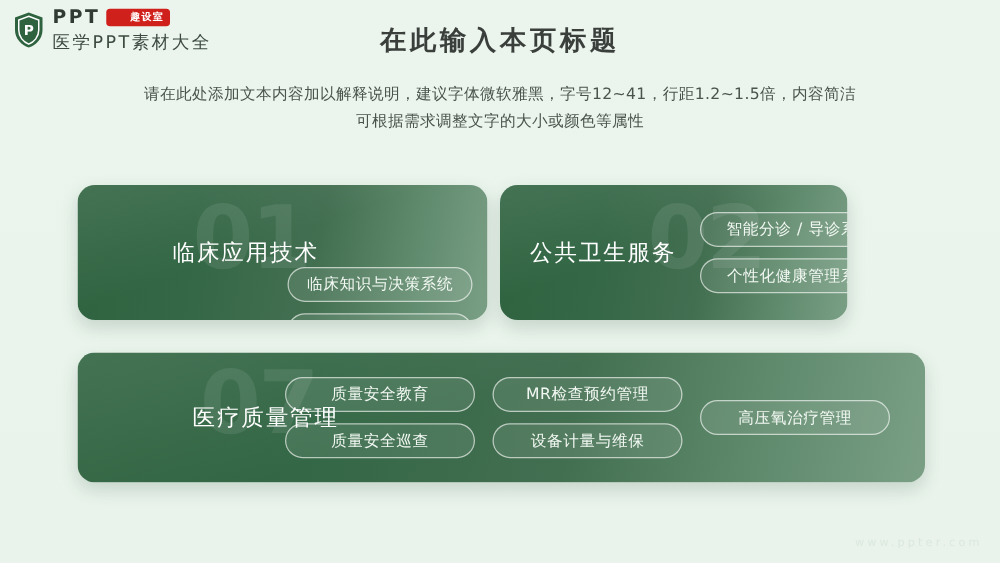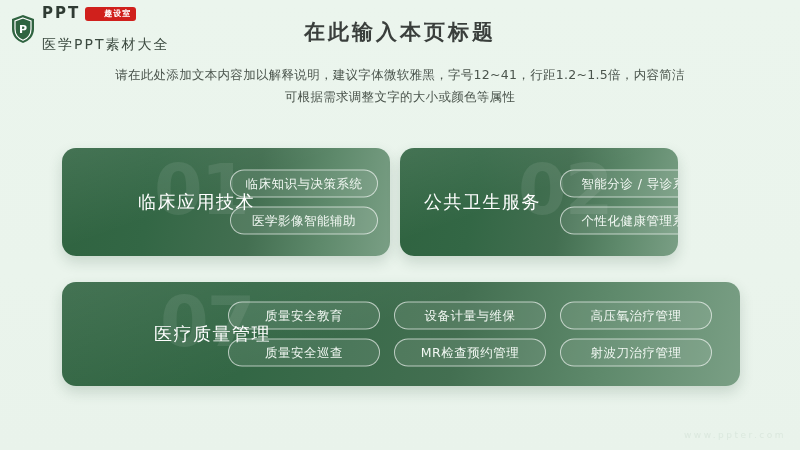--- a/index.html
+++ b/index.html
@@ -8,21 +8,21 @@
     background:#eaf4ec;
     font-family:"DejaVu Sans","Liberation Sans",sans-serif;
     overflow:hidden;position:relative;
   }
   .slide{position:absolute;inset:0;background:linear-gradient(180deg,#ebf5ed 0%,#eaf4ec 60%,#e9f3eb 100%);}
 
   
   .logo{position:absolute;left:10px;top:6px;display:flex;align-items:center;gap:6px;}
   .shield{width:26px;height:30px;position:relative;flex:none;}
   .shield svg{display:block;}
-  .logo-text{display:flex;flex-direction:column;gap:16px;text-align:right;}
+  .logo-text{display:flex;flex-direction:column;gap:6px;text-align:right;}
   .logo-row1{display:flex;align-items:center;gap:5px;}
   .ppt-word{font-size:15px;font-weight:bold;color:#2f3b33;letter-spacing:2px;line-height:1;}
   .red-badge{background:#d0201c;color:#fff;font-size:8px;line-height:1;padding:3px 5px 3px 19px;border-radius:3px;letter-spacing:1px;font-weight:bold;}
   .logo-sub{font-size:14px;color:#3c4a40;letter-spacing:2px;line-height:1;}
 
   
   .title{
     position:absolute;left:0;right:0;top:18px;text-align:center;
     font-size:21px;font-weight:bold;color:#3a3f3c;letter-spacing:3px;
   }
@@ -67,21 +67,21 @@
 
   #card1 .watermark{left:92px;top:14px;}
   #card2 .watermark{left:118px;top:14px;}
   #card3 .watermark{left:98px;top:12px;}
 
   #card1 .card-title{position:absolute;left:76px;top:50%;transform:translateY(-50%);}
   #card2 .card-title{position:absolute;left:24px;top:50%;transform:translateY(-50%);}
   #card3 .card-title{position:absolute;left:72px;top:50%;transform:translateY(-50%);padding-left:20px;}
 
   .pillcol{position:absolute;display:flex;flex-direction:column;gap:9px;top:50%;transform:translateY(-50%);}
-  #card1 .pillcol{left:168px;}
+  #card1 .pillcol{left:168px;margin-top:44px;}
   #card1 .pill{width:148px;height:28px;}
   #card2 .pillcol{left:160px;}
   #card2 .pill{width:160px;height:28px;}
 
   #card3 .pillcol.c1{left:166px;}
   #card3 .pillcol.c2{left:332px;}
   #card3 .pillcol.c3{left:498px;}
   #card3 .pill{width:152px;height:28px;}
 
   .footer{
@@ -142,24 +142,23 @@
   <div class="card" id="card3">
     <div class="bg"></div>
     <div class="sheen"></div>
     <div class="watermark">07</div>
     <div class="card-title">医疗质量管理</div>
     <div class="pillcol c1">
       <div class="pill">质量安全教育</div>
       <div class="pill">质量安全巡查</div>
     </div>
     <div class="pillcol c2">
+      <div class="pill">MR检查预约管理</div>
       <div class="pill">设备计量与维保</div>
-      <div class="pill">MR检查预约管理</div>
     </div>
     <div class="pillcol c3">
       <div class="pill">高压氧治疗管理</div>
-      <div class="pill">射波刀治疗管理</div>
     </div>
   </div>
 
   <div class="footer">www.ppter.com</div>
 
 </div>
 
 </body></html>

